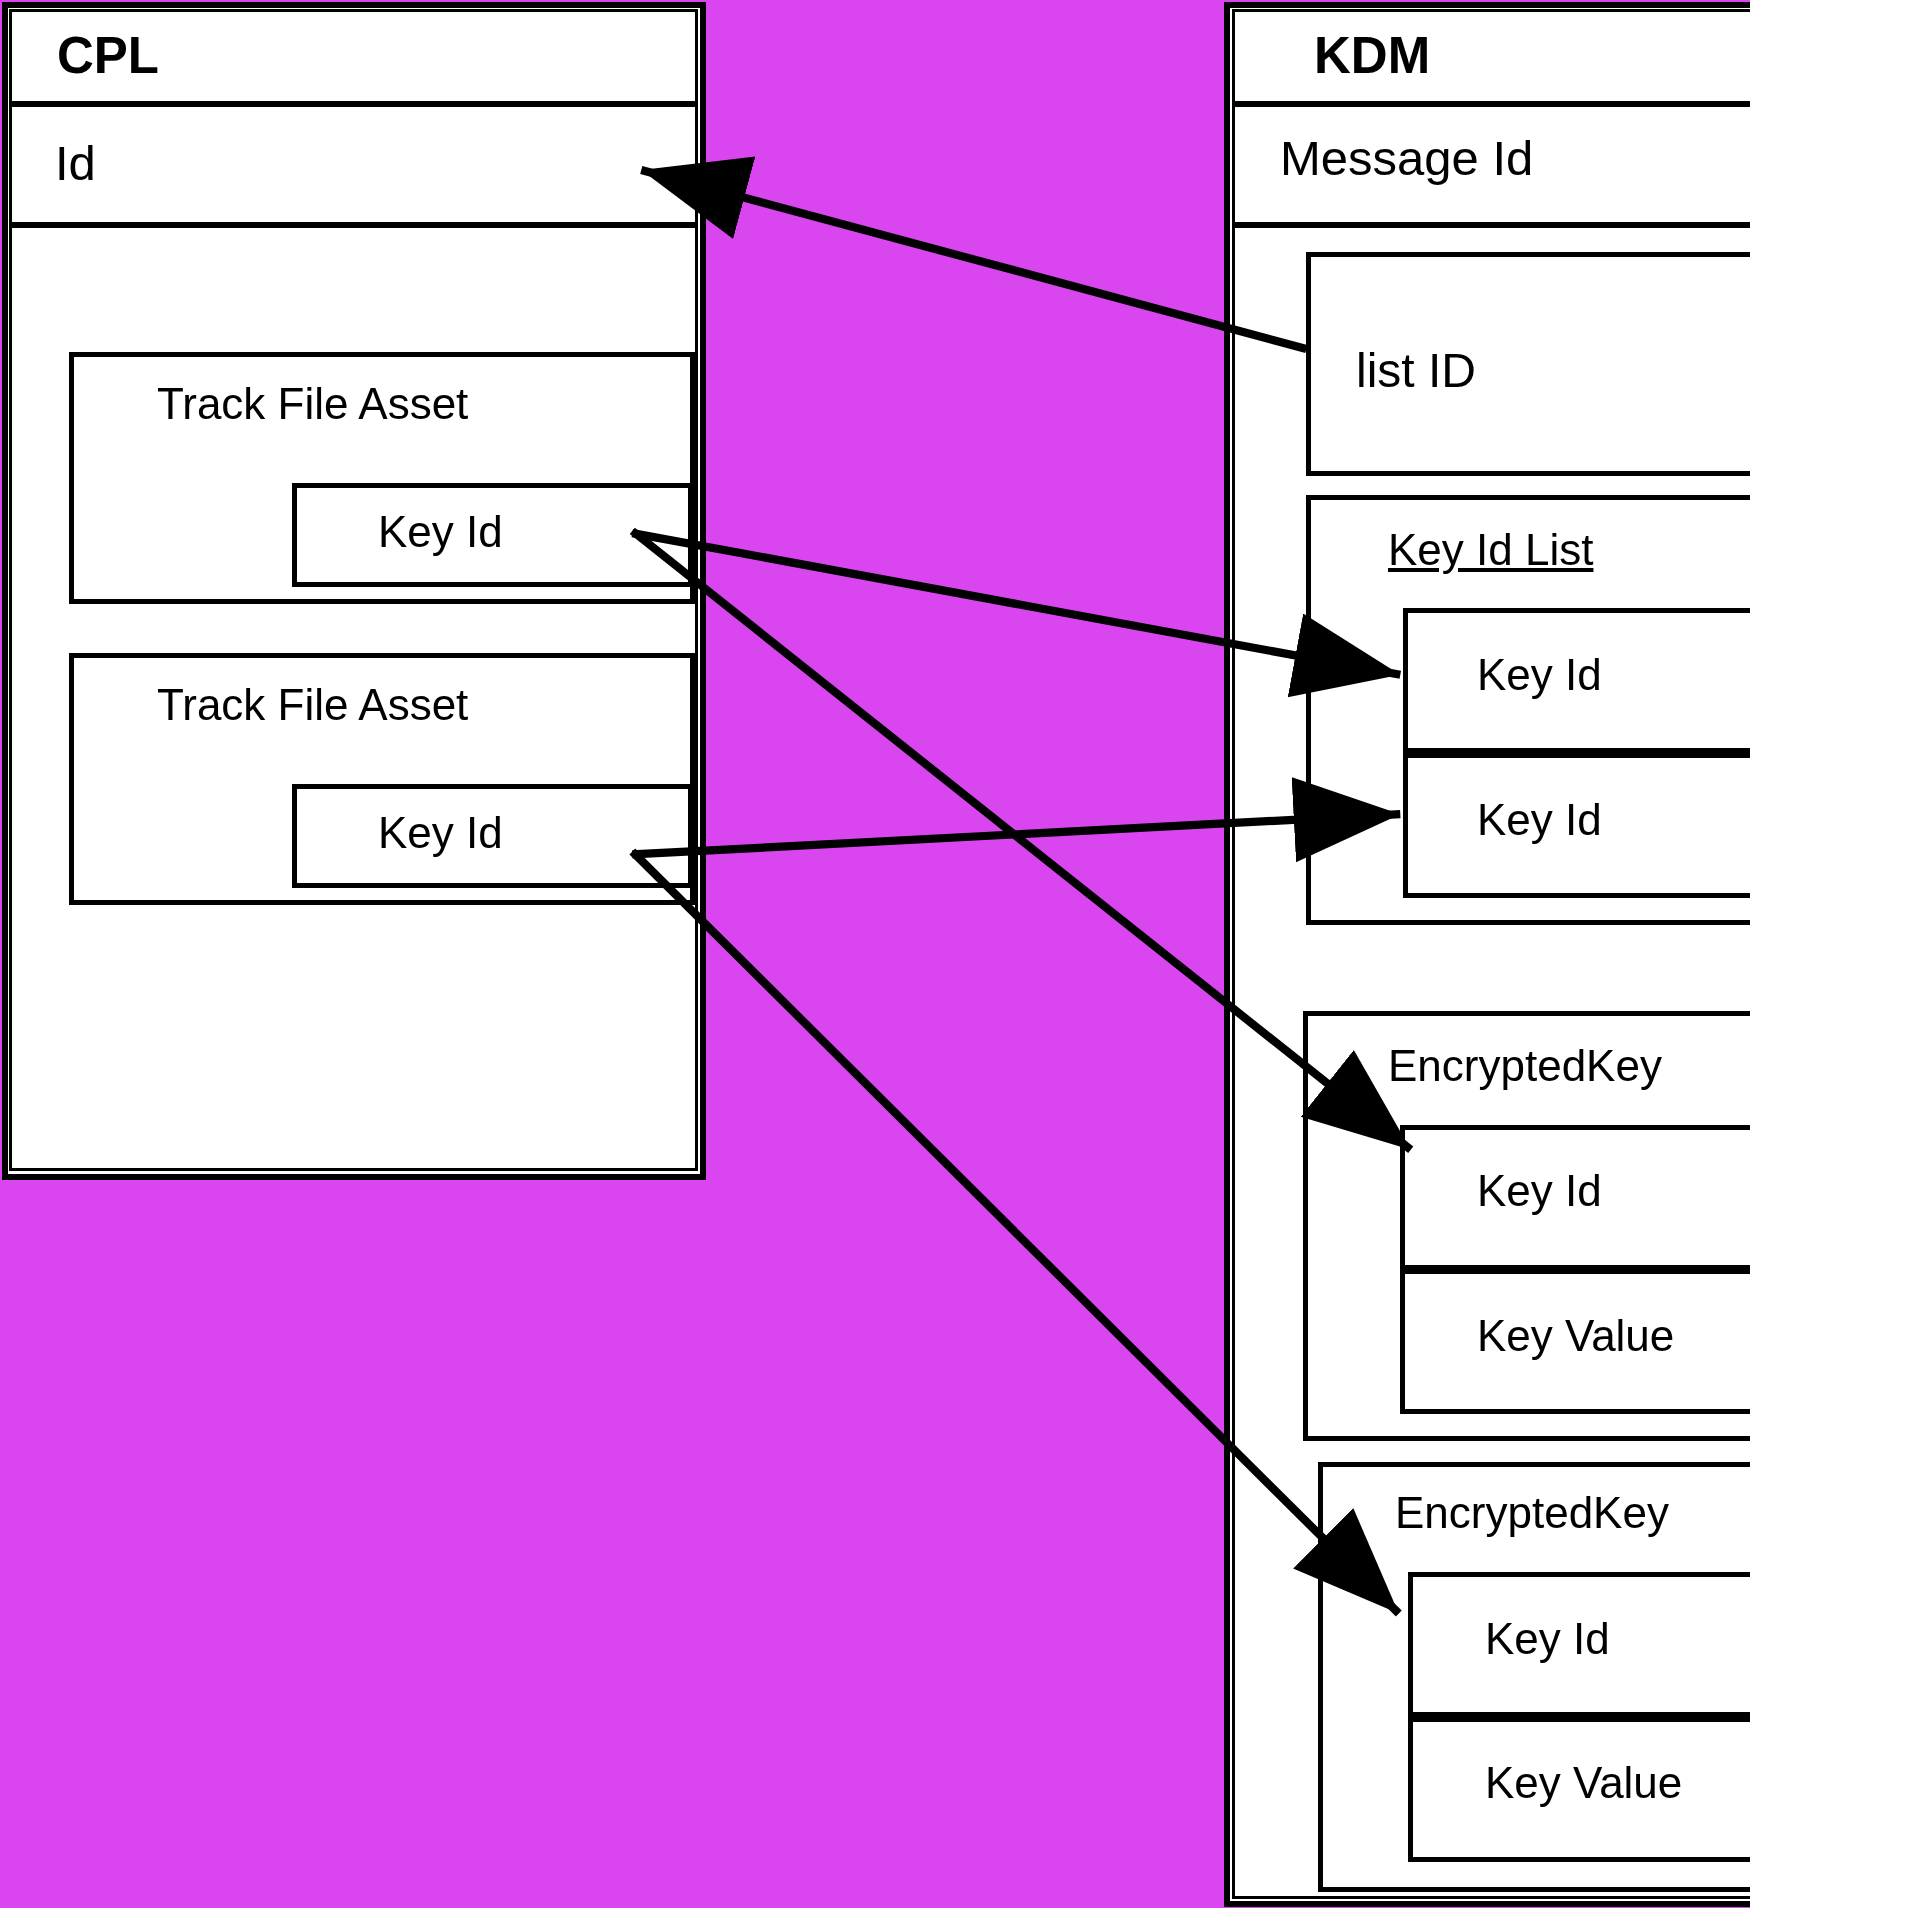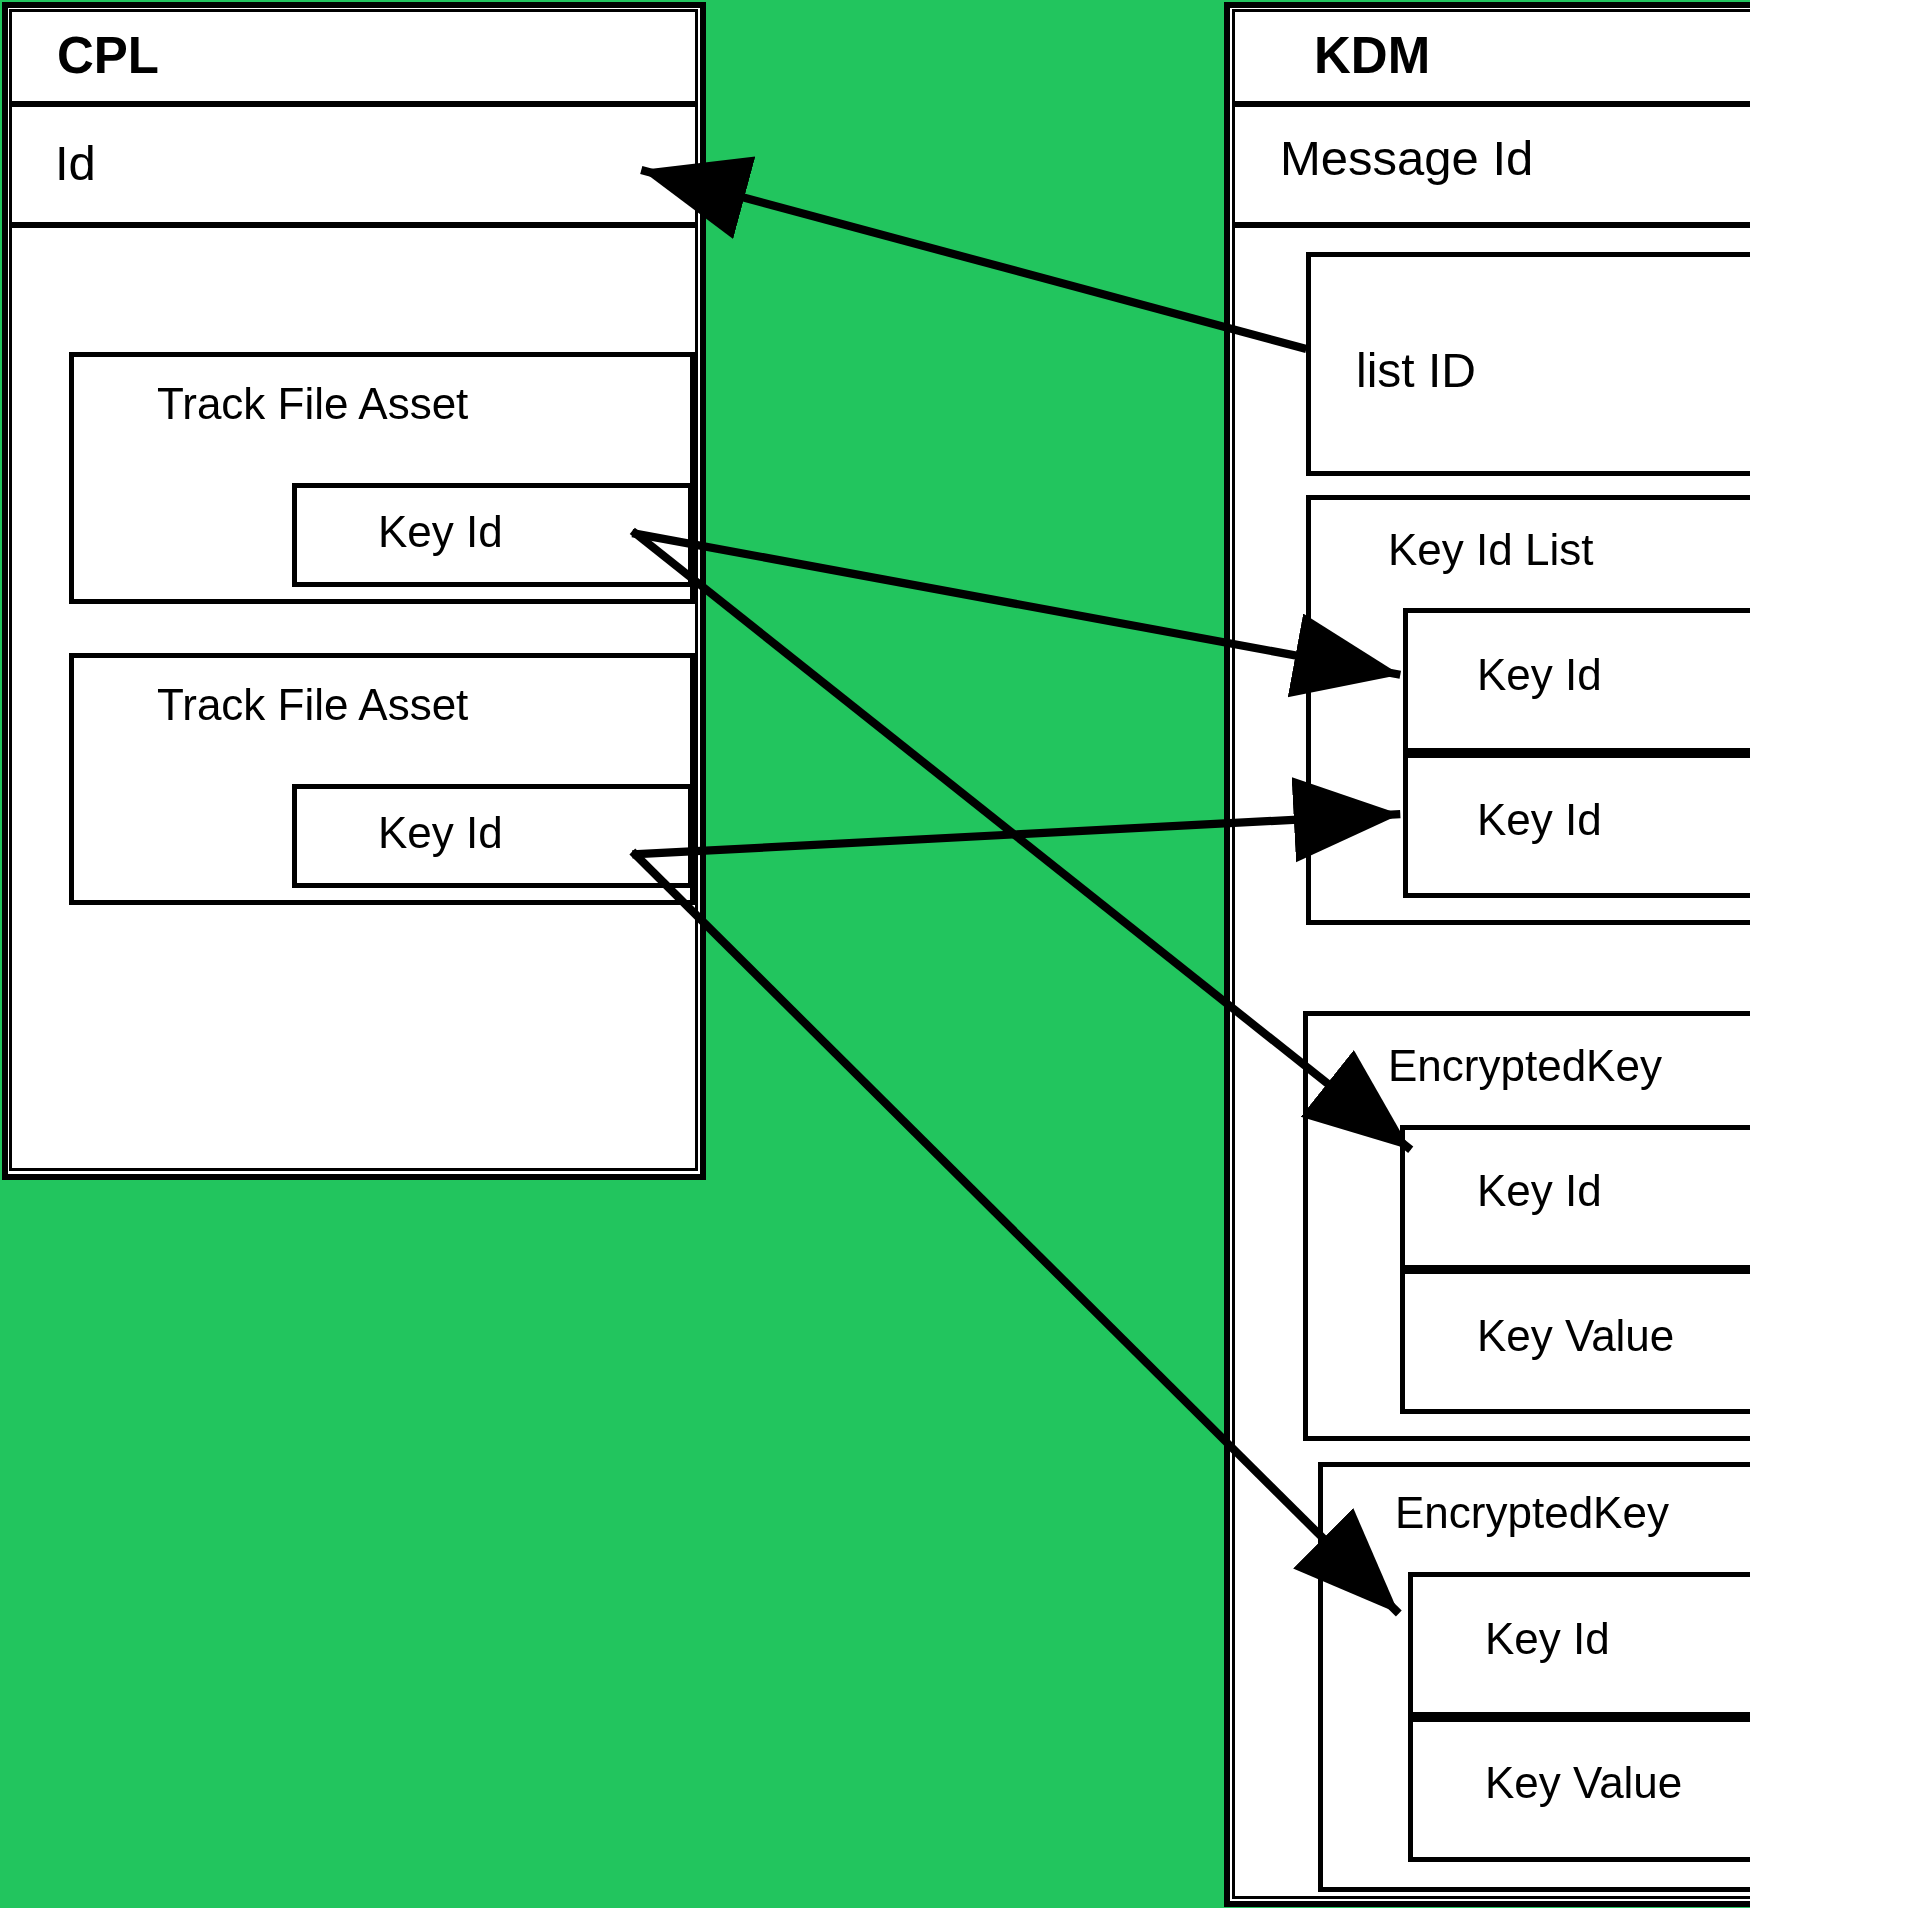--- a/index.html
+++ b/index.html
@@ -1,17 +1,17 @@
 <!DOCTYPE html>
 <html style="font-size:12px"><head>
 <meta charset="utf-8">
 <style>
   html,body{margin:0;padding:0;background:#ffffff;}
   body{font-family:"Liberation Sans",sans-serif;color:#000;}
-  #stage{position:relative;width:1750px;height:1908px;background:#22c55e;overflow:hidden;}
+  #stage{position:relative;width:1750px;height:1908px;background:#d946ef;overflow:hidden;}
 
   .box{position:absolute;box-sizing:border-box;background:#fff;}
   .b-thick{border:6.7px solid #000;}
   .b-med{border:5.2px solid #000;}
   .b-thin{border:3.7px solid #000;}
 
   .lbl{position:absolute;white-space:nowrap;line-height:1;}
 
   #wires{position:absolute;left:0;top:0;width:1926px;height:1908px;pointer-events:none;}
   .t-row{font-size:49px;}
@@ -52,21 +52,21 @@
 
   <div class="box b-thin" style="left:1232px;top:104px;width:685px;height:121px;"></div>
   <div class="lbl t-row" style="left:1280px;top:134px;">Message Id</div>
 
   <div class="box b-thin" style="left:1232px;top:225px;width:685px;height:1674px;"></div>
 
   <div class="box b-med" style="left:1306px;top:252px;width:610px;height:224px;"></div>
   <div class="lbl" style="left:1356px;top:347px;font-size:48px;">list ID</div>
 
   <div class="box b-med" style="left:1306px;top:495px;width:610px;height:430px;"></div>
-  <div class="lbl t-sub" style="left:1356px;top:528px;">Key Id List</div>
+  <div class="lbl t-sub" style="left:1356px;top:528px;text-decoration:underline;">Key Id List</div>
 
   <div class="box b-med" style="left:1403px;top:608px;width:509px;height:145px;"></div>
   <div class="lbl t-sub" style="left:1445px;top:653px;">Key Id</div>
 
   <div class="box b-med" style="left:1403px;top:753px;width:509px;height:145px;"></div>
   <div class="lbl t-sub" style="left:1445px;top:798px;">Key Id</div>
 
   <div class="box b-med" style="left:1303px;top:1011px;width:613px;height:430px;"></div>
   <div class="lbl t-sub" style="left:1356px;top:1044px;">EncryptedKey</div>
   <div class="box b-med" style="left:1400px;top:1125px;width:509px;height:145px;"></div>

